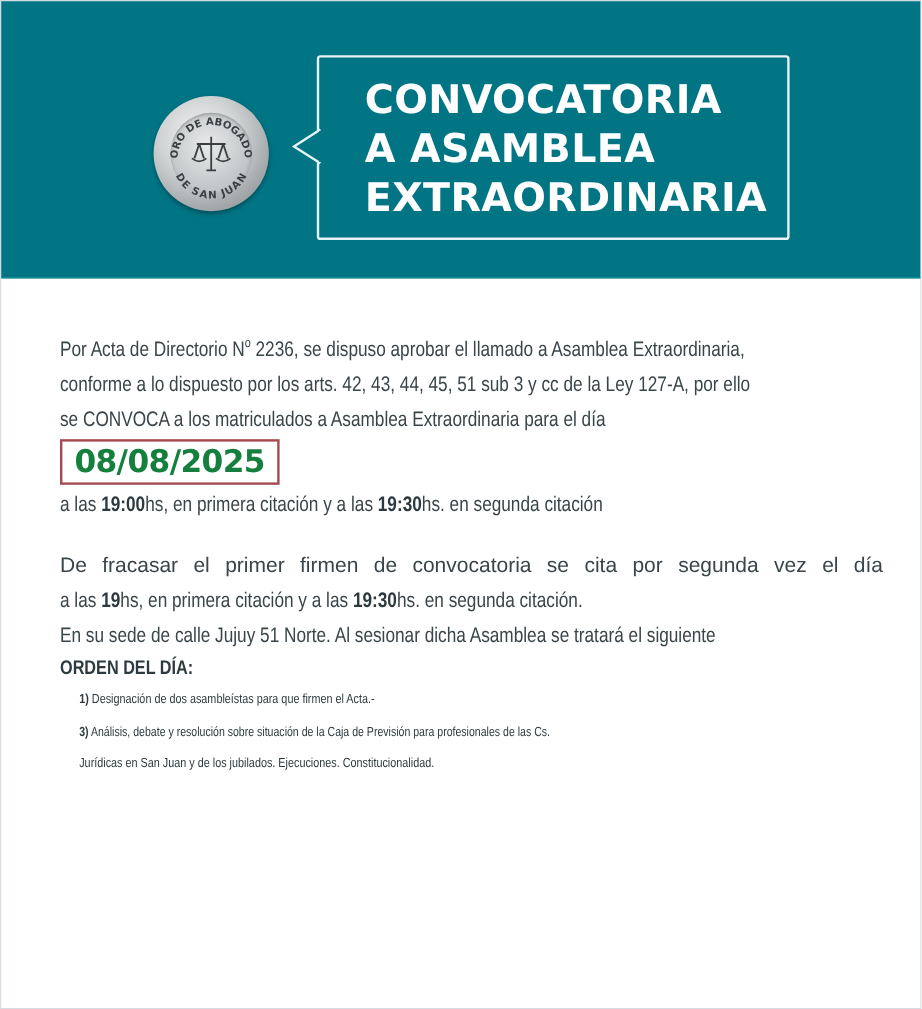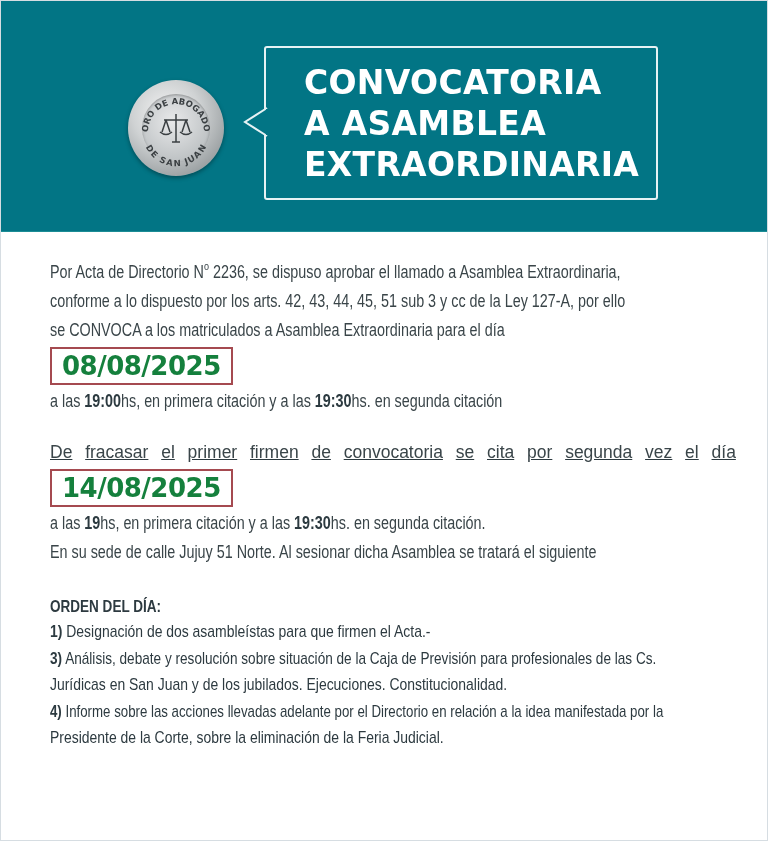--- a/index.html
+++ b/index.html
@@ -34,39 +34,38 @@
   .bubble-tail {
     position: absolute; left: 243px; top: 106px;
   }
   .title {
     position: absolute; left: 304px; top: 62px;
     color: #ffffff; font-weight: bold; font-size: 33px; line-height: 41px; letter-spacing: 0.3px;
     font-family: "DejaVu Sans", sans-serif;
   }
   .title div { white-space: nowrap; }
   .content {
-    position: absolute; left: 50px; top: 252px; width: 690px;
+    position: absolute; left: 50px; top: 272px; width: 690px;
     font-family: "Liberation Sans Narrow", "Liberation Sans", sans-serif;
-    text-decoration: underline;
   }
   .p {
     font-size: 17.5px; line-height: 29px; color: #3a4549; white-space: nowrap;
     transform-origin: left top;
   }
   .narrow { display: inline-block; transform: scaleX(0.82); transform-origin: left center; white-space: nowrap; }
   sup.no { font-size: 11px; vertical-align: 8px; }
   .date-box {
     display: inline-block; border: 2px solid #a54a50; padding: 0 10px; margin: 2px 0 2px 0;
     font-family: "DejaVu Sans", sans-serif; font-weight: bold; font-size: 26px; line-height: 34px;
     color: #15803d; letter-spacing: -0.5px;
   }
   b { color: #2c3a40; }
   .justify { display: flex; justify-content: space-between; width: 686px; align-items: flex-end; }
-  .order-title { font-weight: bold; font-size: 16.5px; margin-top: 26px; line-height: 26px; }
-  .item { font-size: 17px; line-height: 26.5px; white-space: nowrap; }
+  .order-title { font-weight: bold; font-size: 16.5px; line-height: 26px; }
+  .item { font-size: 11px; line-height: 26.5px; white-space: nowrap; margin-left: 16px; }
 </style>
 </head>
 <body>
 
 <div class="frame"></div>
 
 <div class="header">
 </div>
 
 <div class="seal">
@@ -131,37 +130,32 @@
     <span>convocatoria</span>
     <span>se</span>
     <span>cita</span>
     <span>por</span>
     <span>segunda</span>
     <span>vez</span>
     <span>el</span>
     <span>día</span>
   </div>
 
-  <div class="date-box">14/08/2025</div>
 
   <div class="p">
     <span class="narrow"><span>a las </span><b>19</b><span>hs, en primera citación y a las </span><b>19:30</b><span>hs. en segunda citación.</span></span>
   </div>
   <div class="p">
     <span class="narrow">En su sede de calle Jujuy 51 Norte. Al sesionar dicha Asamblea se tratará el siguiente</span>
   </div>
 
   <div class="order-title">
     <span class="narrow">ORDEN DEL DÍA:</span>
   </div>
 
   <div class="item">
     <span class="narrow"><b>1)</b> <span>Designación de dos asambleístas para que firmen el Acta.-</span></span>
   </div>
   <div class="item">
     <span class="narrow" style="transform:scaleX(0.80);"><b>3)</b> <span>Análisis, debate y resolución sobre situación de la Caja de Previsión para profesionales de las Cs.</span></span><br>
     <span class="narrow"><span>Jurídicas en San Juan y de los jubilados. Ejecuciones. Constitucionalidad.</span></span>
   </div>
-  <div class="item">
-    <span class="narrow" style="transform:scaleX(0.78);"><b>4)</b> <span>Informe sobre las acciones llevadas adelante por el Directorio en relación a la idea manifestada por la</span></span><br>
-    <span class="narrow"><span>Presidente de la Corte, sobre la eliminación de la Feria Judicial.</span></span>
-  </div>
 </div>
 
 </body></html>

